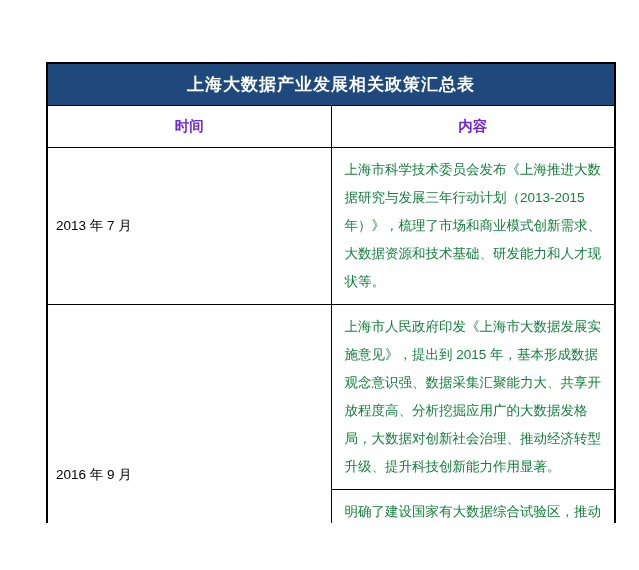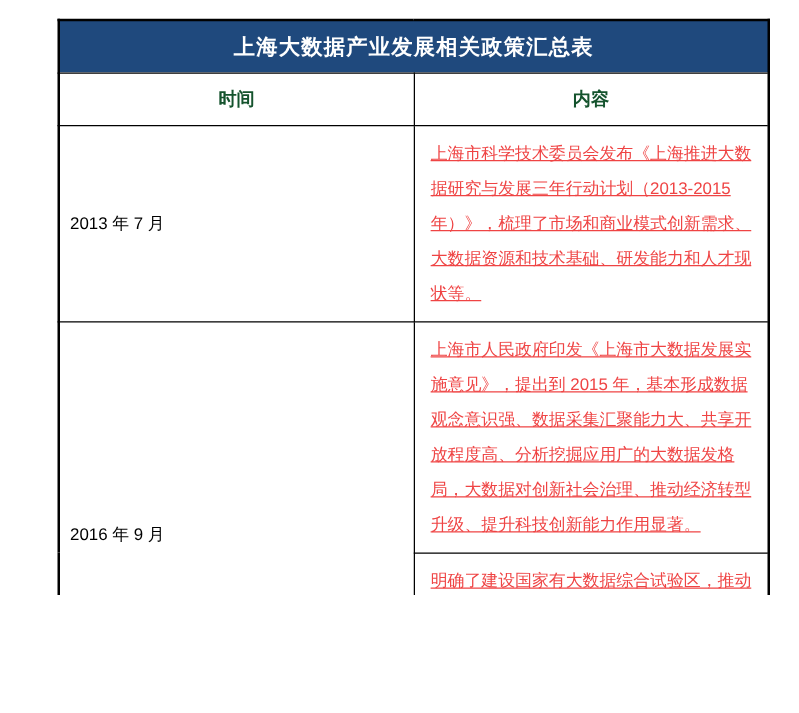--- a/index.html
+++ b/index.html
@@ -9,20 +9,21 @@
     width: 639px;
     height: 570px;
     font-family: "Liberation Sans", sans-serif;
   }
   .page {
     position: relative;
     width: 639px;
     height: 476px;
     background: #ffffff;
     overflow: hidden;
+    margin-top: 47px;
   }
   table.policy-table {
     position: absolute;
     left: 46px;
     top: 15px;
     width: 570px;
     border-collapse: collapse;
     table-layout: fixed;
     border: 2px solid #000000;
   }
@@ -37,43 +38,42 @@
     font-size: 17px;
     letter-spacing: 1px;
     text-align: center;
     height: 42px;
     vertical-align: middle;
   }
   .header-row th {
     height: 42px;
     font-size: 14.5px;
     font-weight: bold;
-    color: #14532d;
+    color: #6d28d9;
     text-align: center;
     vertical-align: middle;
     background: #ffffff;
   }
   .col-time { width: 138px; }
   .time-cell {
     font-size: 13.5px;
     color: #000000;
     text-align: left;
     padding-left: 8px;
     vertical-align: middle;
     background: #ffffff;
   }
   .content-cell {
     font-size: 13.5px;
-    color: #ef4444;
+    color: #15803d;
     line-height: 28px;
     text-align: left;
     padding: 8px 12px 8px 13px;
     vertical-align: middle;
     background: #ffffff;
-    text-decoration: underline;
   }
   .row-1 { height: 102px; }
   .row-2a { height: 115px; }
   .row-2b { height: 135px; }
 </style>
 </head>
 <body>
 
 <div class="page">
   <table class="policy-table">

